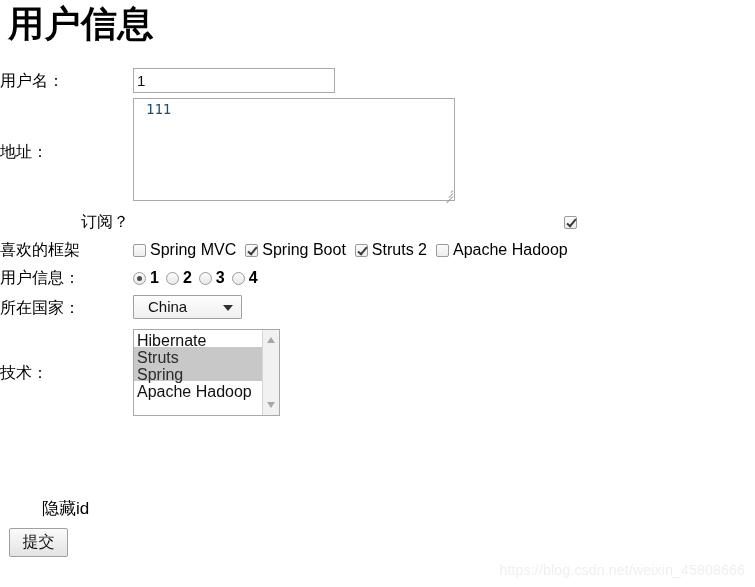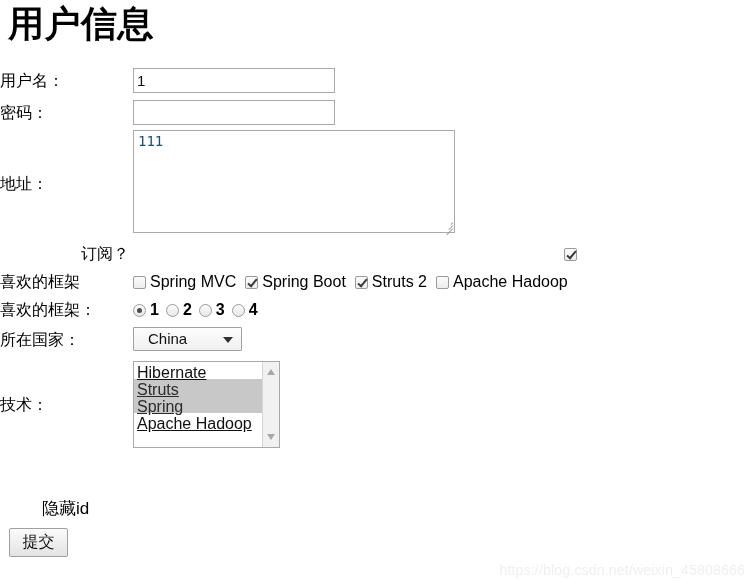--- a/index.html
+++ b/index.html
@@ -71,21 +71,21 @@
   }
   .ta {
     box-sizing: border-box;
     width: 322px;
     height: 103px;
     border: 1px solid #a9a9a9;
     background: #ffffff;
     font-family: "DejaVu Sans Mono", monospace;
     font-size: 14px;
     color: #1b4f72;
-    padding: 2px 4px;
+    padding: 2px 12px;
     resize: none;
     outline: none;
     display: block;
     overflow: hidden;
     border-radius: 0;
   }
   .resize-grip {
     position: absolute;
     right: 2px;
     bottom: 2px;
@@ -210,21 +210,20 @@
     left: 0; top: 0; right: 17px; bottom: 0;
     overflow: hidden;
   }
   .lb-opt {
     font-size: 16px;
     line-height: 21px;
     height: 17px;
     padding-left: 3px;
     color: #101010;
     white-space: nowrap;
-    text-decoration: underline;
   }
   .lb-opt.sel-opt {
     background: #c8c8c8;
     color: #2b2b2b;
   }
   .lb-bar {
     position: absolute;
     right: 0; top: 0;
     width: 17px;
     height: 100%;
@@ -293,26 +292,20 @@
 
 <table class="form-table">
   <tbody>
       <tr class="row-user">
     <td class="lbl-cell">用户名：</td>
     <td class="ctl-cell">
       <input class="txt" type="text" value="1" style="">
     </td>
   </tr>
 
-  <tr class="row-pass">
-    <td class="lbl-cell">密码：</td>
-    <td class="ctl-cell">
-      <input class="txt" type="text" value="" style="">
-    </td>
-  </tr>
 
   <tr class="row-addr">
     <td class="lbl-cell">地址：</td>
     <td class="ctl-cell">
       <span class="ta-wrap">
         <textarea class="ta" style="">111</textarea>
         <span class="resize-grip">
               <i></i>
               <i></i>
               <i></i>
@@ -330,21 +323,21 @@
 
   <tr class="row-fw">
     <td class="lbl-cell">喜欢的框架</td>
     <td class="ctl-cell fw-list">
       <span class="fw-item"><span class="cb"></span><span class="fw-label">Spring MVC</span></span><span class="fw-item"><span class="cb on"></span><span class="fw-label">Spring Boot</span></span><span class="fw-item"><span class="cb on"></span><span class="fw-label">Struts 2</span></span><span class="fw-item"><span class="cb"></span><span class="fw-label">Apache Hadoop</span></span>
     </td>
   </tr>
 
 
   <tr class="row-num">
-    <td class="lbl-cell">喜欢的框架：</td>
+    <td class="lbl-cell">用户信息：</td>
     <td class="ctl-cell num-list">
       <span><span class="rb on"></span><span class="r-label">1</span></span><span><span class="rb"></span><span class="r-label">2</span></span><span><span class="rb"></span><span class="r-label">3</span></span><span><span class="rb"></span><span class="r-label">4</span></span>
     </td>
   </tr>
 
   <tr class="row-country">
     <td class="lbl-cell">所在国家：</td>
     <td class="ctl-cell">
       <span class="sel"><span>China</span><span class="arrow"></span></span>
     </td>

